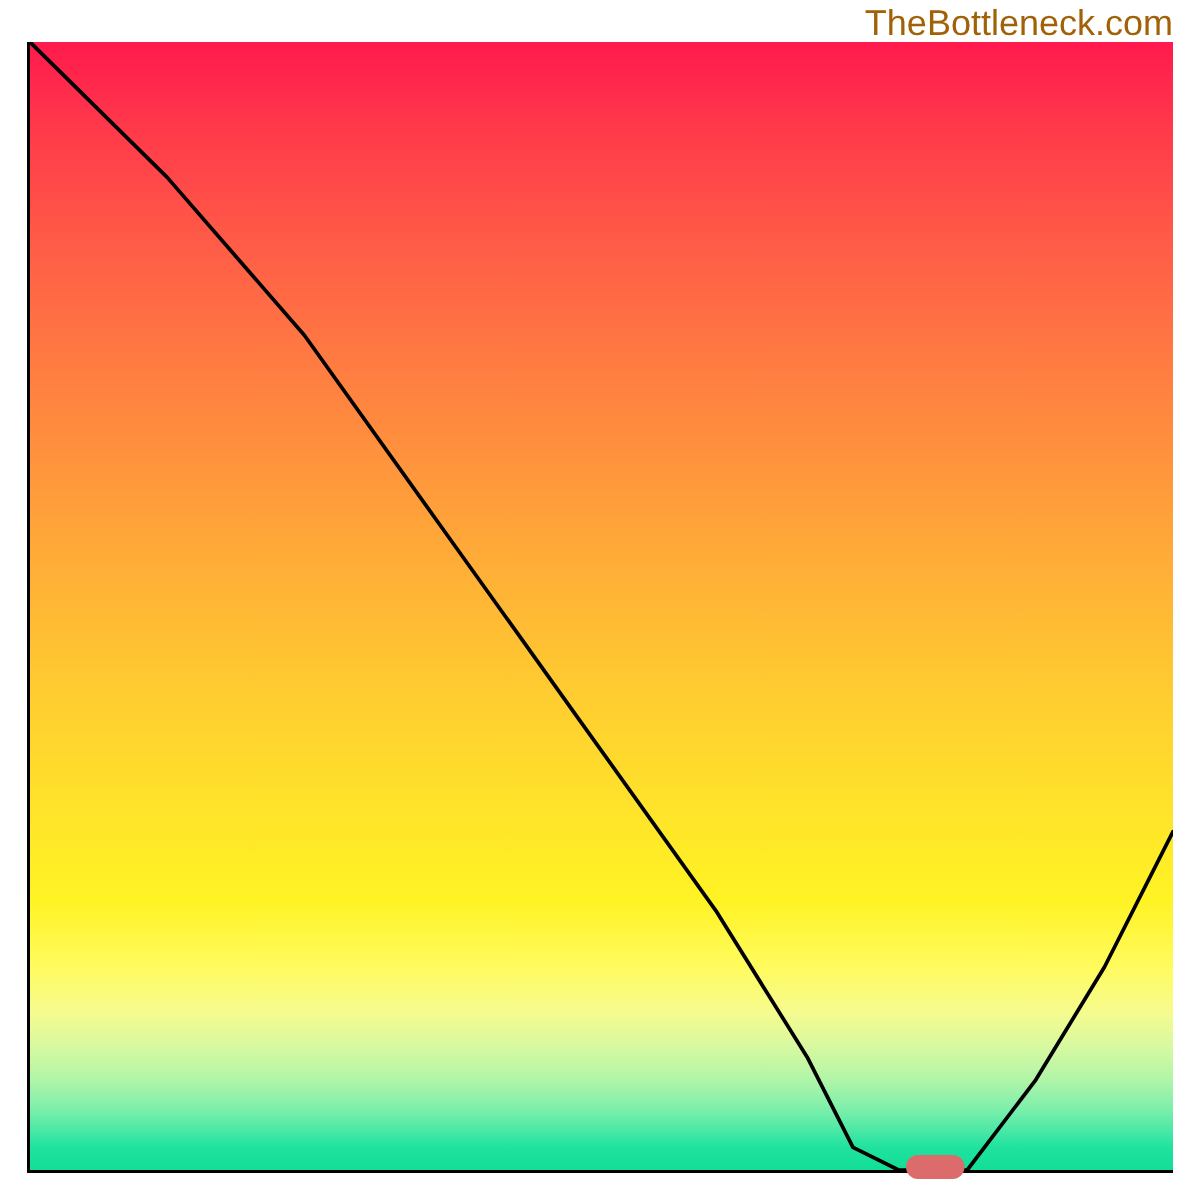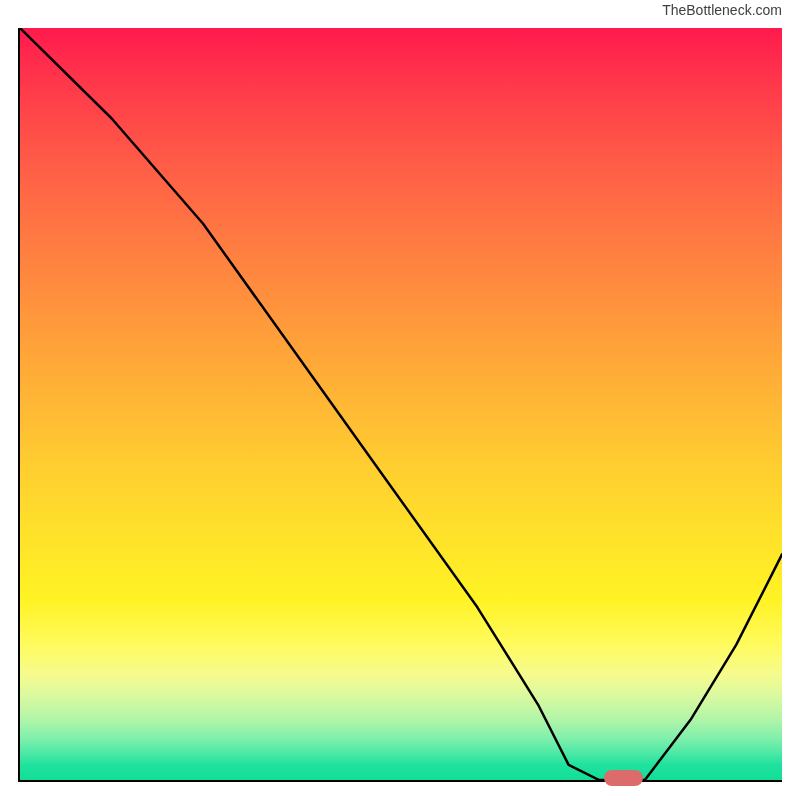--- a/index.html
+++ b/index.html
@@ -7,22 +7,22 @@
     width: 800px;
     height: 800px;
     background: #fff;
     font-family: Arial, sans-serif;
     position: relative;
   }
   .watermark {
     position: absolute;
     top: 2px;
     right: 18px;
-    font-size: 14px;
-    color: #404040;
+    font-size: 24px;
+    color: #a16207;
     font-weight: 500;
     z-index: 10;
   }
   .plot-area {
     position: absolute;
     left: 18px;
     top: 28px;
     width: 764px;
     height: 754px;
     border-left: 2px solid #000;

